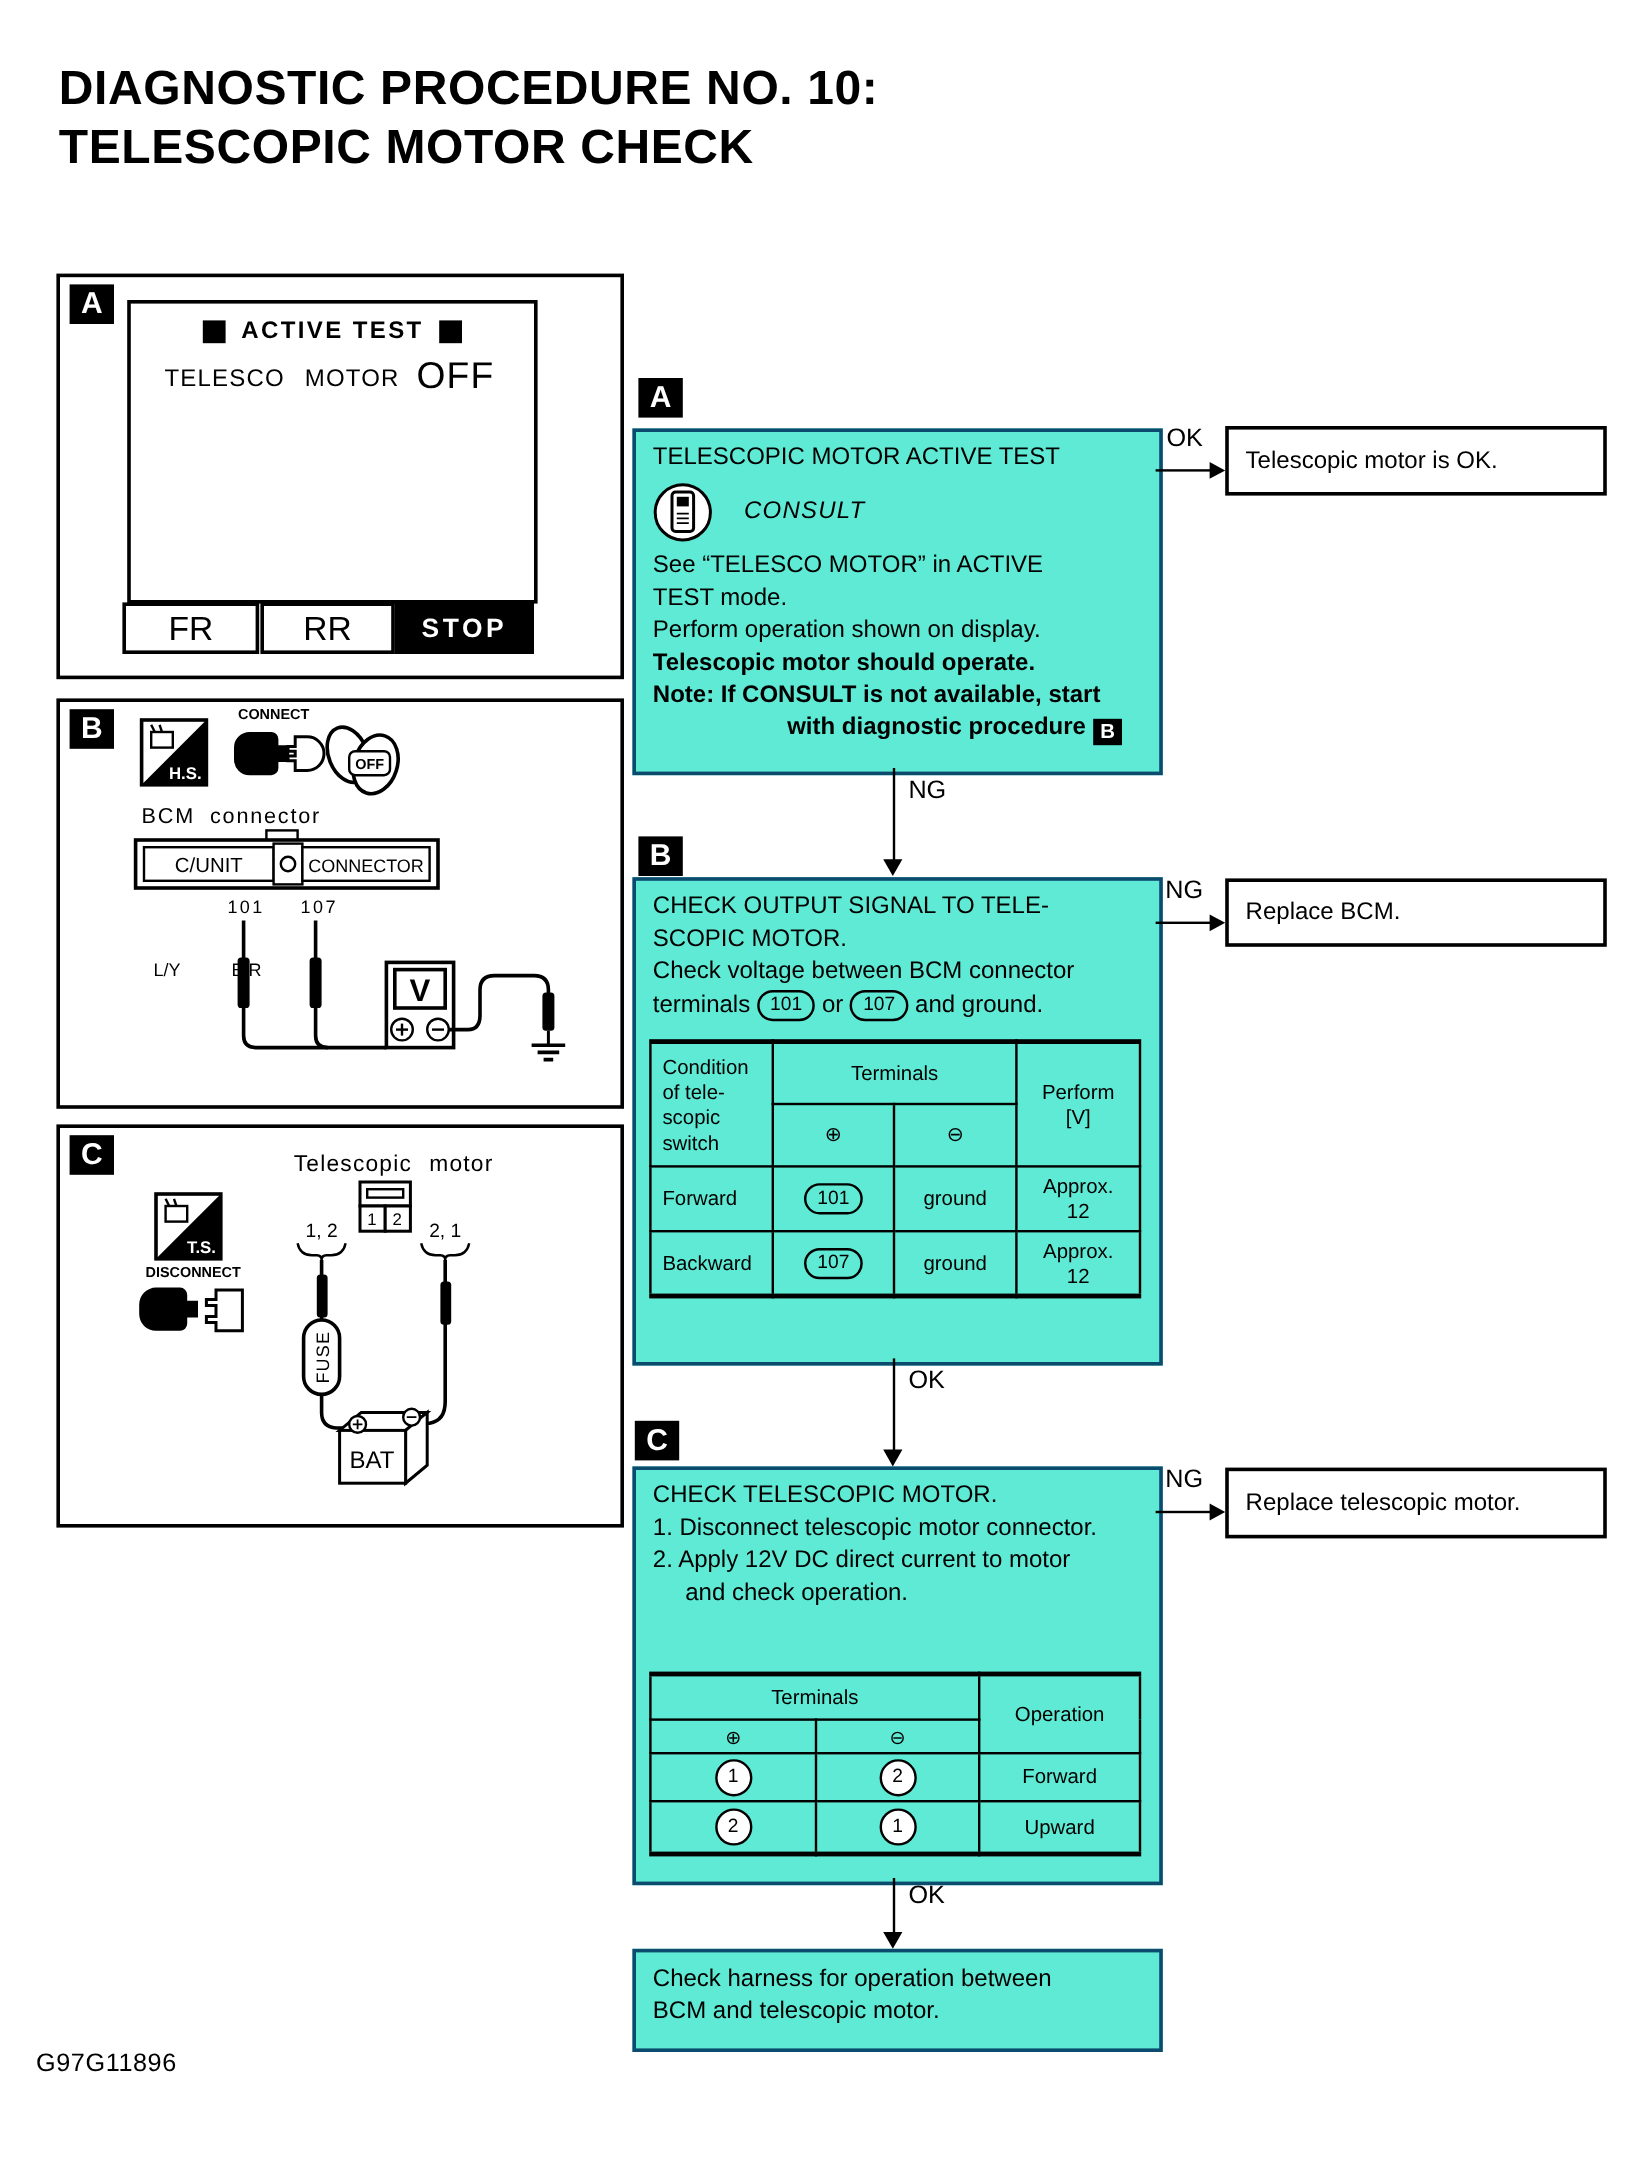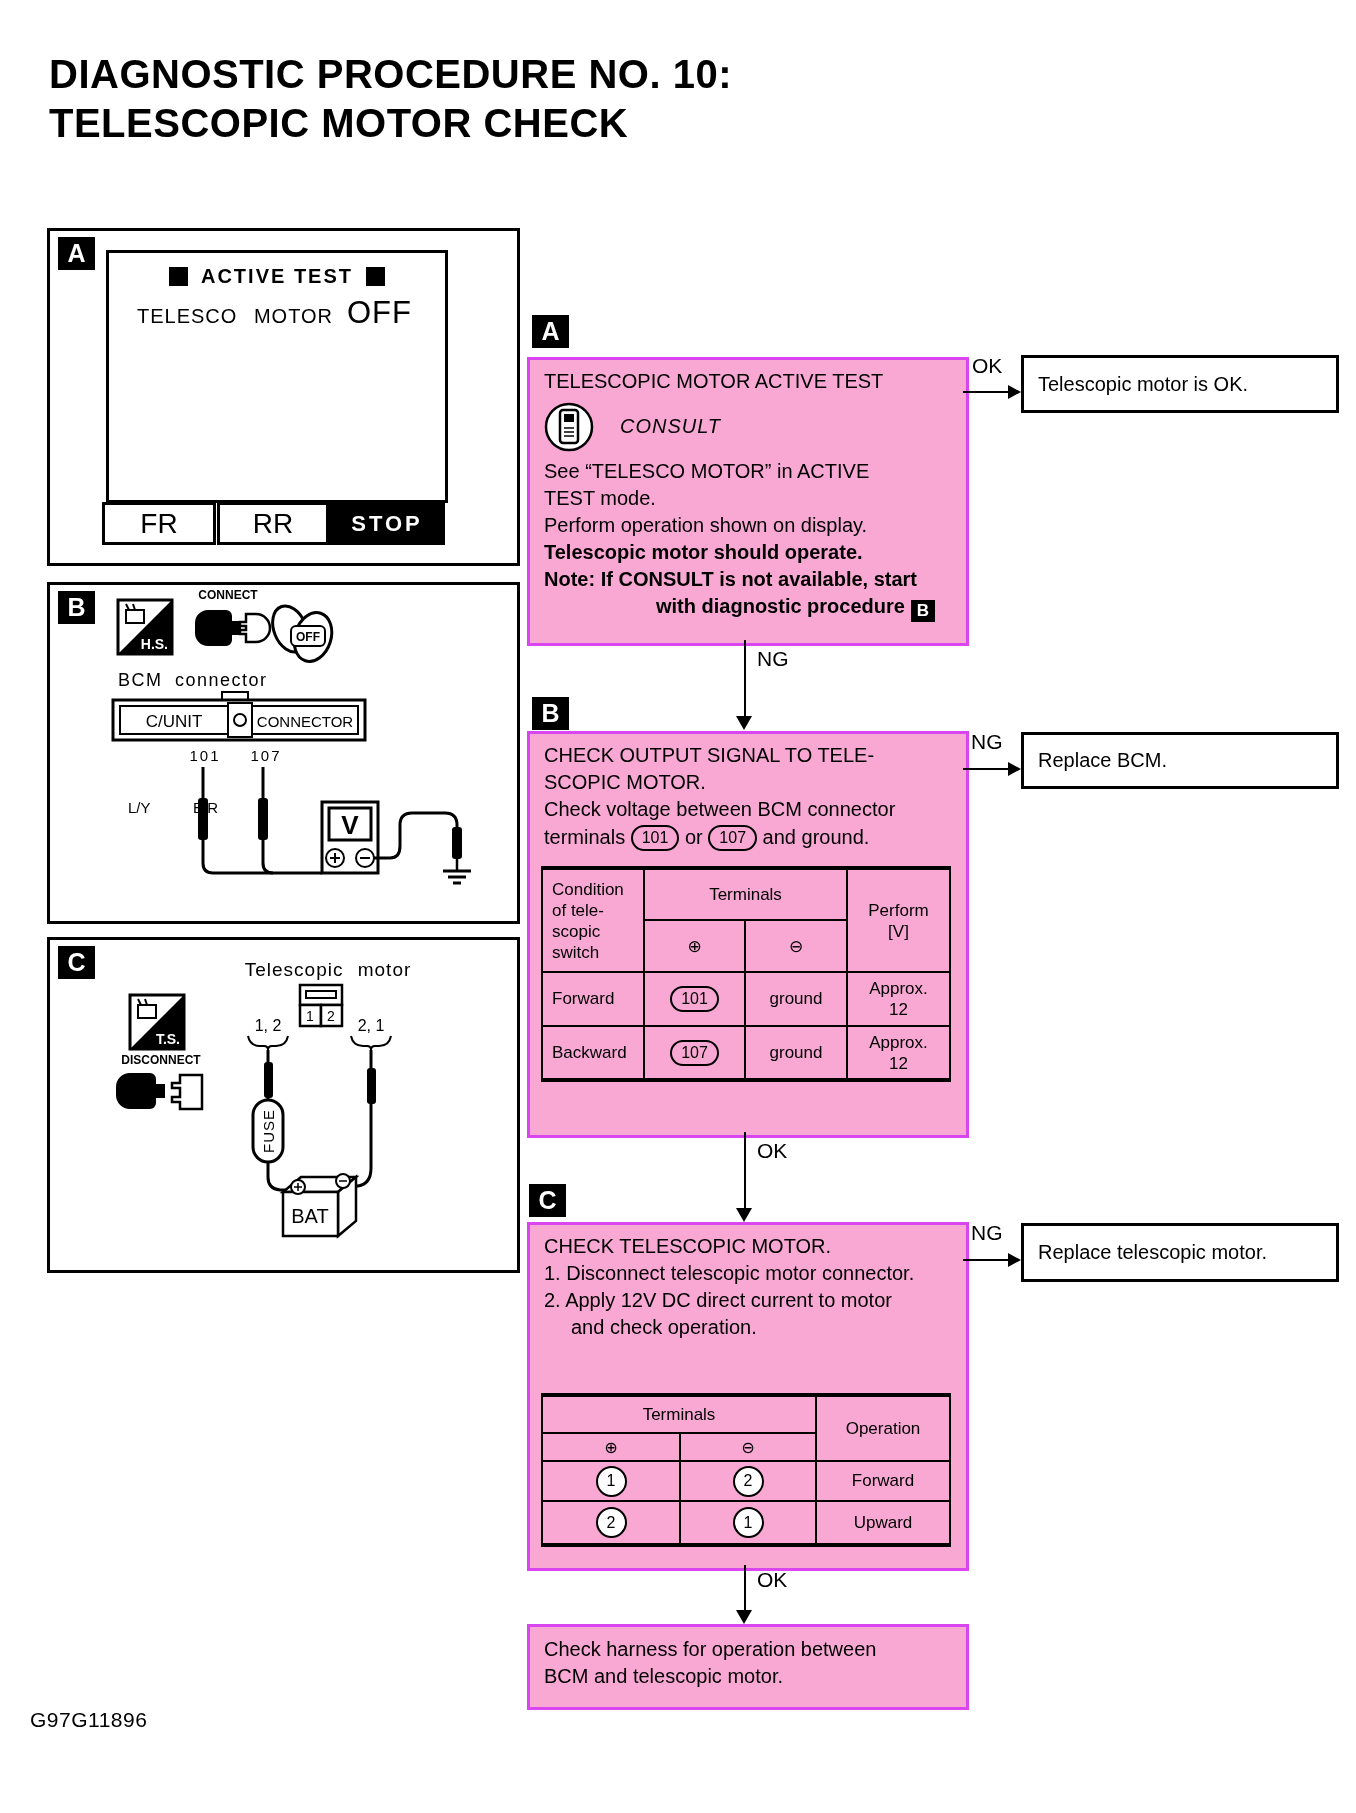--- a/index.html
+++ b/index.html
@@ -5,21 +5,21 @@
   html,body{margin:0;padding:0;background:#ffffff;}
   .canvas{position:relative;width:1356px;height:1813px;background:#ffffff;color:#000;
           font-family:"Liberation Sans","DejaVu Sans",sans-serif;overflow:hidden;}
   .abs{position:absolute;}
   .page-title{left:49px;top:50px;font-size:40px;font-weight:bold;line-height:49px;letter-spacing:0.5px;white-space:pre-line;}
   .figure-code{left:30px;top:1708px;font-size:21px;letter-spacing:0.5px;}
 
   .panel{border:3px solid #000;background:#fff;}
   .sec-label{width:37px;height:33px;background:#000;color:#fff;font-weight:bold;font-size:25px;
              display:flex;align-items:center;justify-content:center;}
-  .flow-box{border:3px solid #d946ef;background:#f9a8d4;}
+  .flow-box{border:3px solid #0c4a6e;background:#5eead4;}
   .res-box{border:3px solid #000;background:#fff;display:flex;align-items:center;padding-left:14px;font-size:20px;}
   .edge-label{font-size:21px;}
   .hline{height:2px;background:#000;}
   .vline{width:2px;background:#000;}
   .arr-right{width:0;height:0;border-top:7px solid transparent;border-bottom:7px solid transparent;border-left:13px solid #000;}
   .arr-down{width:0;height:0;border-left:8px solid transparent;border-right:8px solid transparent;border-top:14px solid #000;}
 
   
   .screen{border:3px solid #000;}
   .screen-header{display:flex;align-items:center;justify-content:center;gap:13px;margin-top:12px;font-size:20px;letter-spacing:2px;font-weight:bold;}

